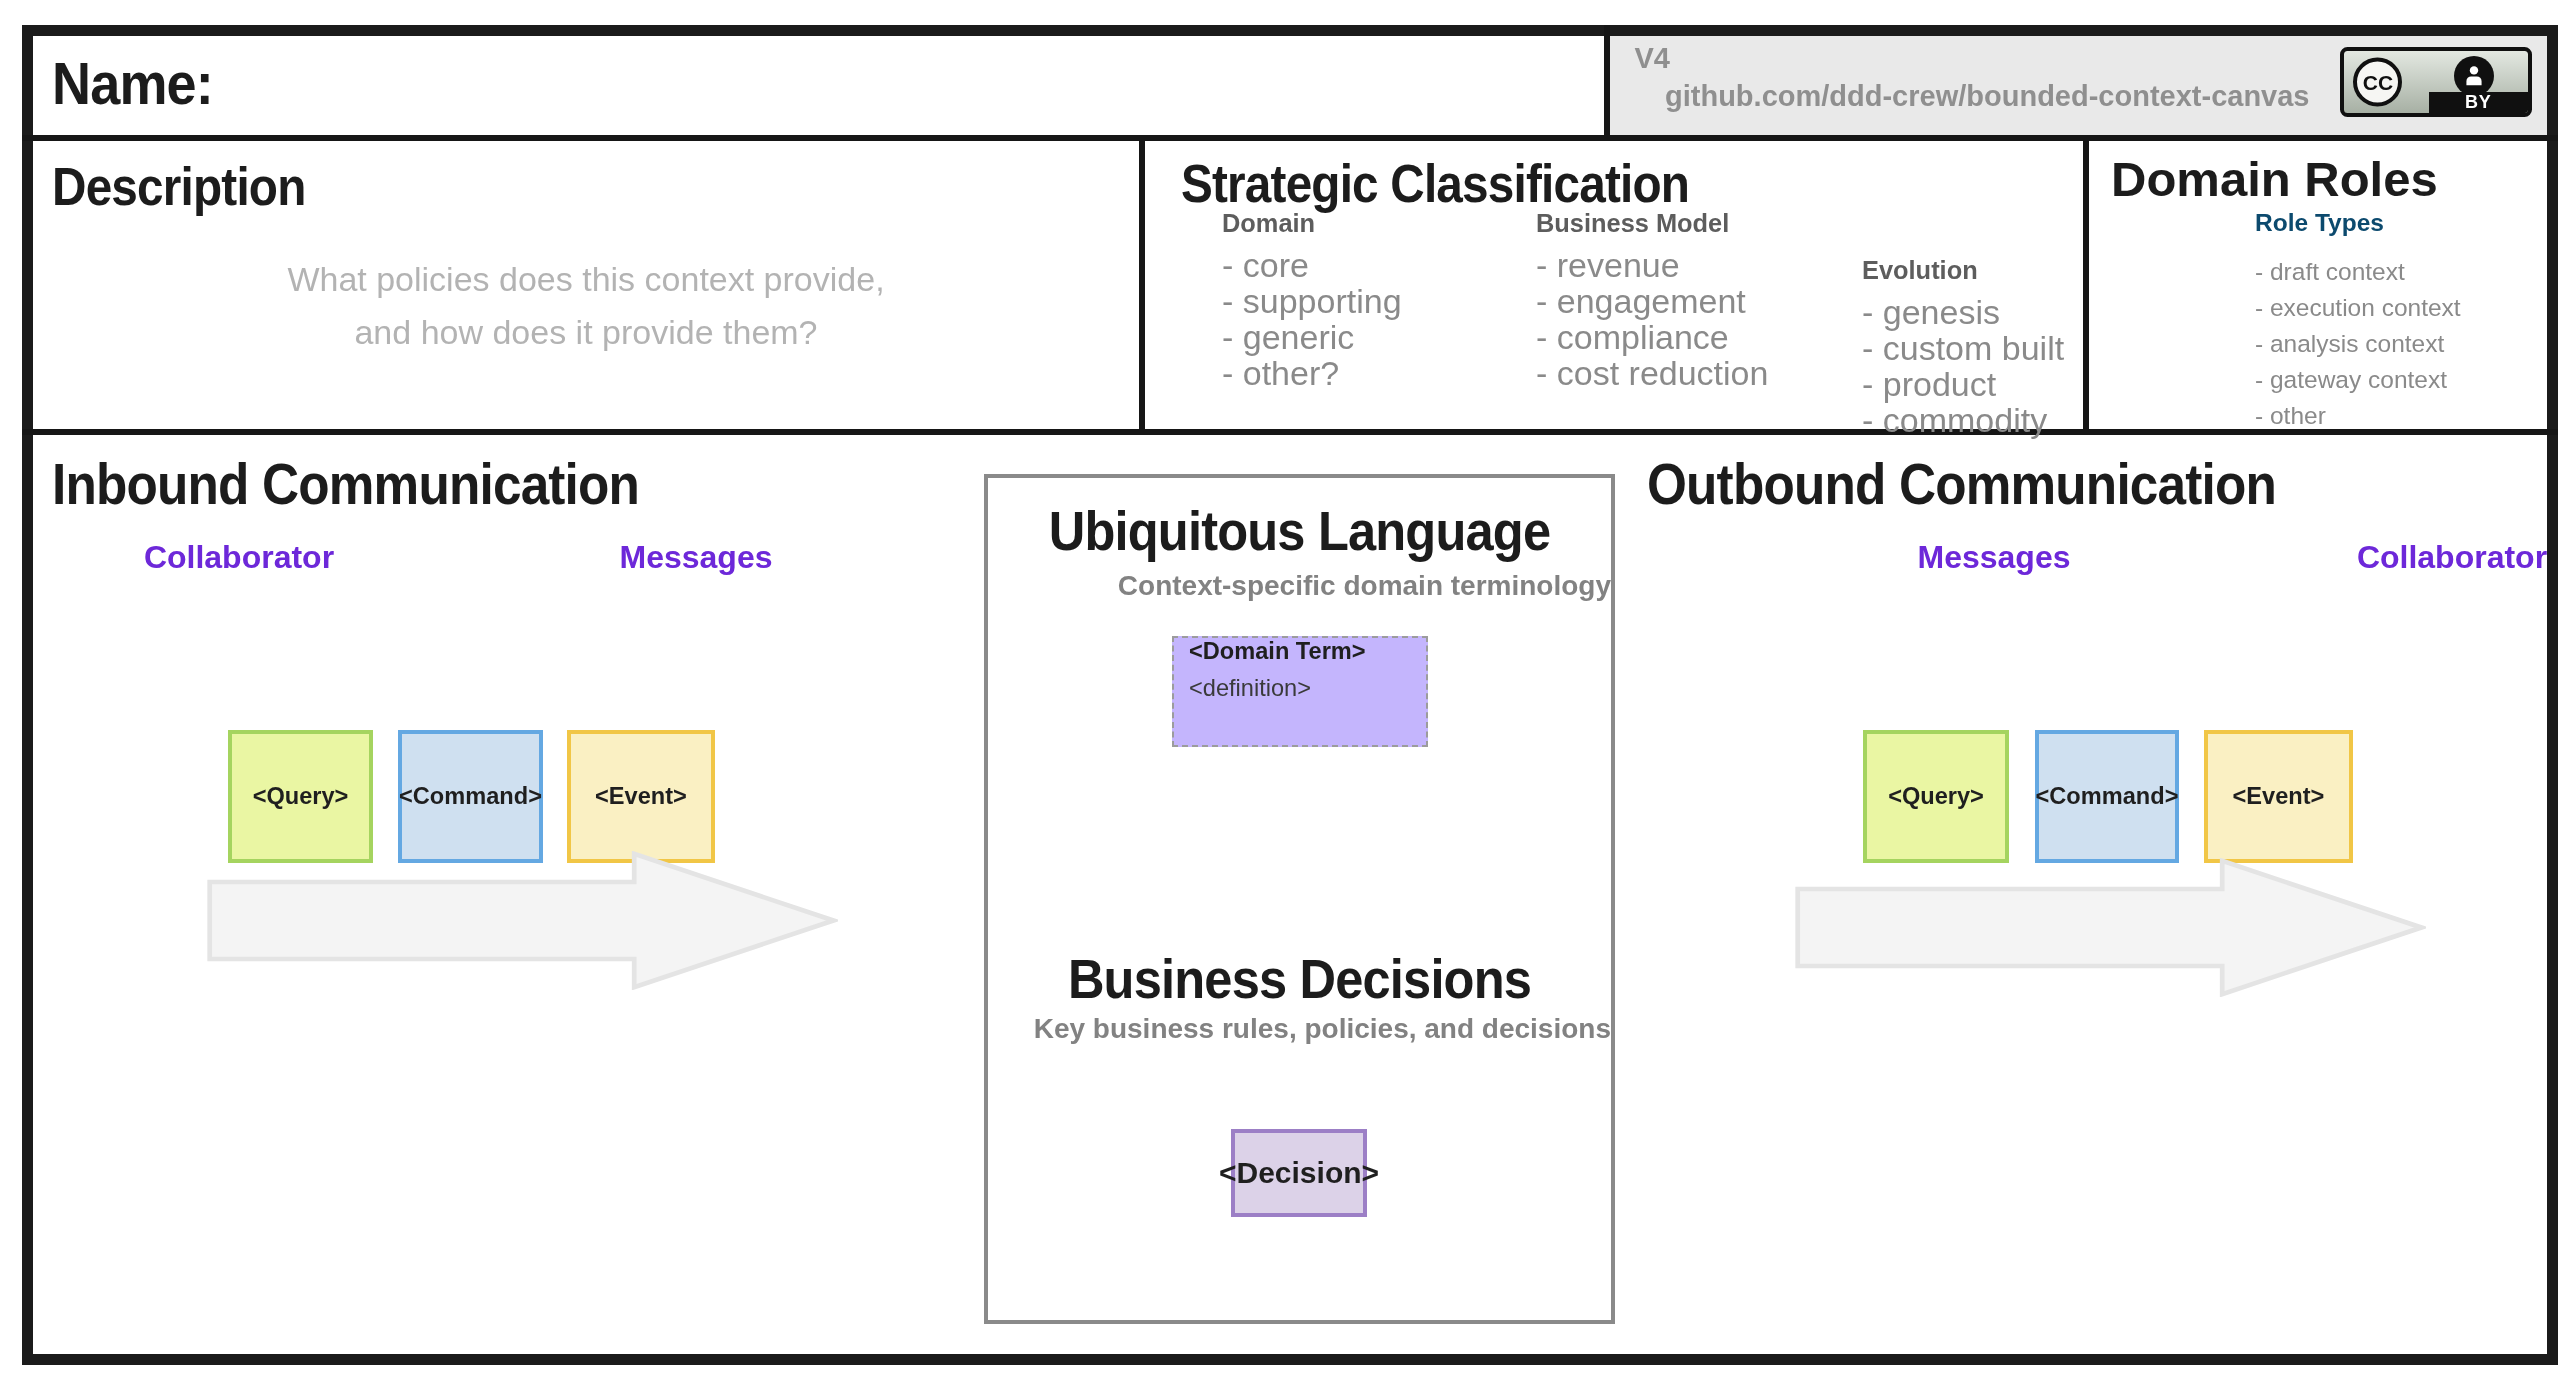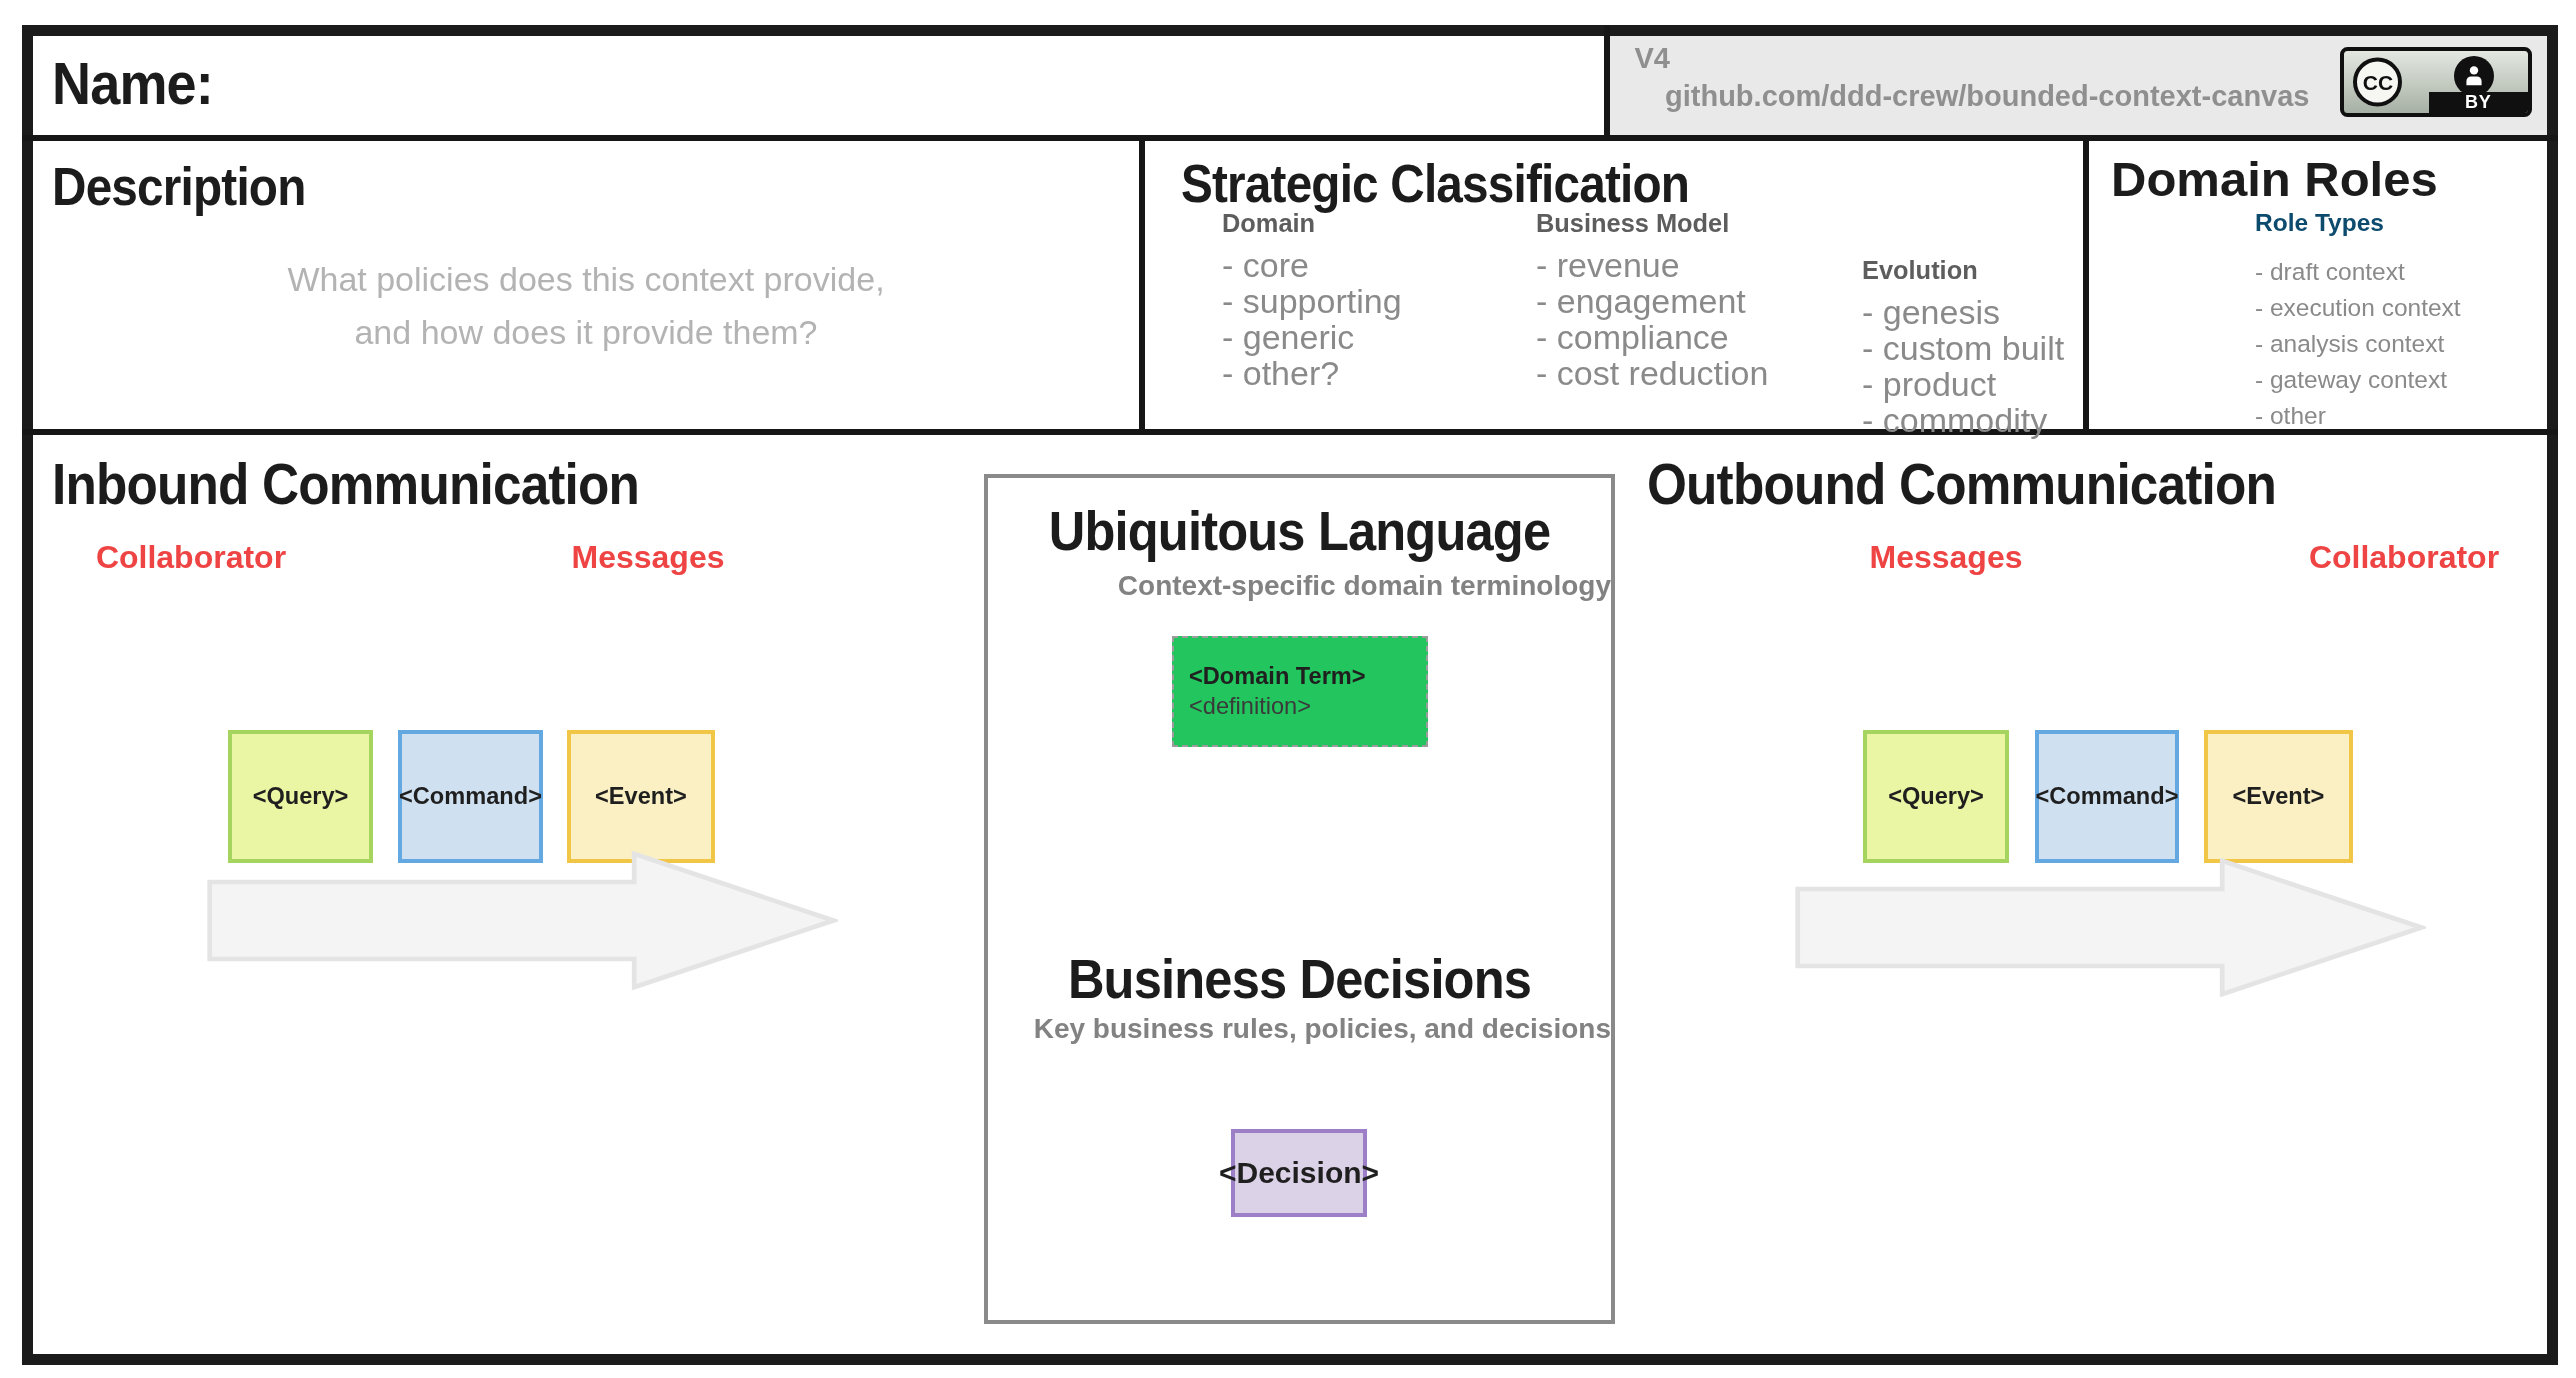--- a/index.html
+++ b/index.html
@@ -54,21 +54,21 @@
   .col-head { font-size:25.4px; font-weight:bold; color:#5d5d5d; margin-bottom:9.4px; }
   .col-item { font-size:34px; color:#8a8a8a; line-height:36px; }
   .sc-col { position:absolute; top:209px; white-space:nowrap; }
 
   .roles-block { position:absolute; left:2255px; top:209px; white-space:nowrap; }
   .roles-head { font-size:24.5px; font-weight:bold; color:#0c4a6e; margin-bottom:17px; }
   .roles-item { font-size:24.5px; color:#8a8a8a; line-height:36px; }
 
   .faint-head {
     position:absolute; top:539px; transform:translateX(-50%);
-    font-size:32px; font-weight:bold; color:#ef4444; white-space:nowrap;
+    font-size:32px; font-weight:bold; color:#6d28d9; white-space:nowrap;margin-left:48px;
   }
 
   .card {
     position:absolute; top:730px; height:133px; box-sizing:border-box;
     border:4.7px solid; display:flex; align-items:center; justify-content:center;
     font-size:23.6px; font-weight:bold; color:#1f1f1f; white-space:nowrap;
   }
   .card-query   { background:#eaf6a3; border-color:#a5d45f; }
   .card-command { background:#cfe0f0; border-color:#64a8e2; }
   .card-event   { background:#faf0c3; border-color:#f1c646; }
@@ -82,22 +82,22 @@
   .panel-title {
     position:absolute; width:100%; text-align:center; font-weight:bold; color:#1c1c1c;
     font-size:55px; letter-spacing:-0.9px; transform:scaleX(0.92); white-space:nowrap;
   }
   .panel-sub {
     position:absolute; width:100%; text-align:right; font-weight:bold; color:#828282;
     font-size:28px; white-space:nowrap;
   }
   .term-card {
     position:absolute; left:184px; top:158px; width:256px; height:111px; box-sizing:border-box;
-    border:2.8px dashed #9c9c9c; background:#22c55e; display:flex; flex-direction:column;
-    justify-content:center; padding-left:15px; gap:3px;
+    border:2.8px dashed #9c9c9c; background:#c4b5fd; display:flex; flex-direction:column;
+    padding-left:15px; gap:10px;
   }
   .term-name { font-size:23.6px; font-weight:bold; color:#1f1f1f; }
   .term-def  { font-size:23.6px; color:#3a3a3a; }
   .decision-card {
     position:absolute; left:243px; top:651px; width:136px; height:88px; box-sizing:border-box;
     border:4.7px solid #9c7fc6; background:#dcd2e8; display:flex; align-items:center; justify-content:center;
     font-size:30px; font-weight:bold; color:#1f1f1f;
   }
 </style>
 </head>

